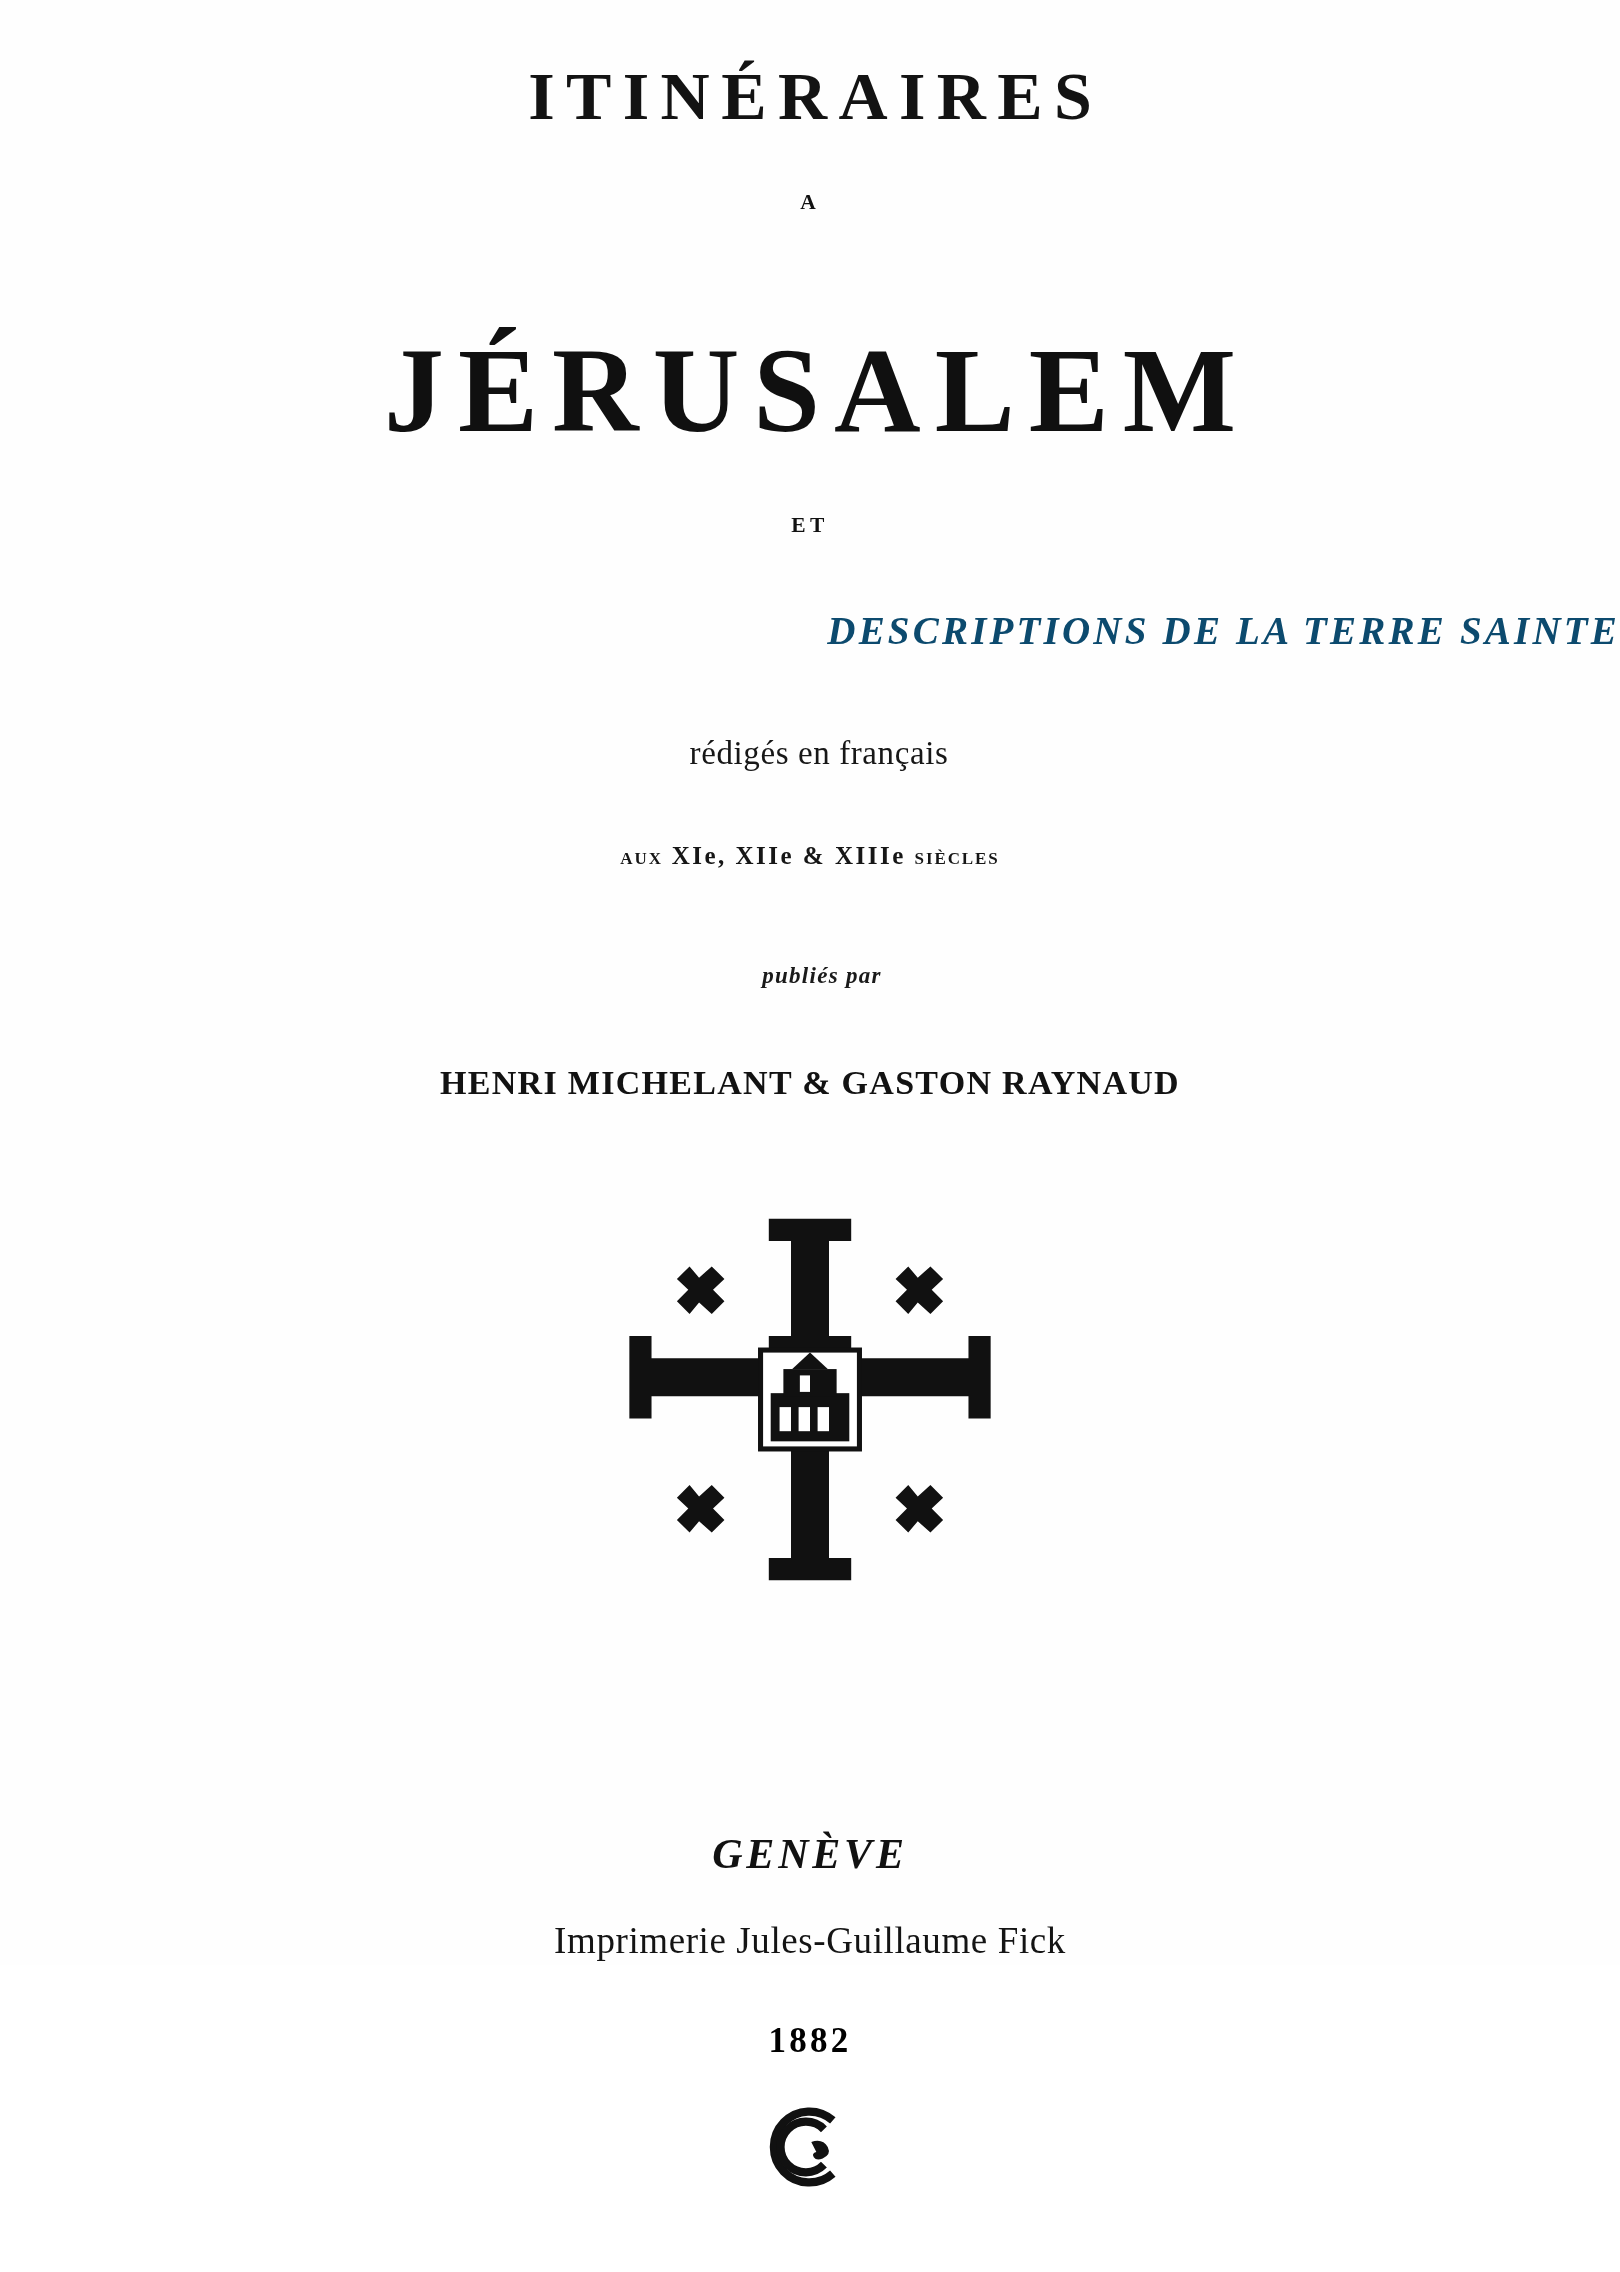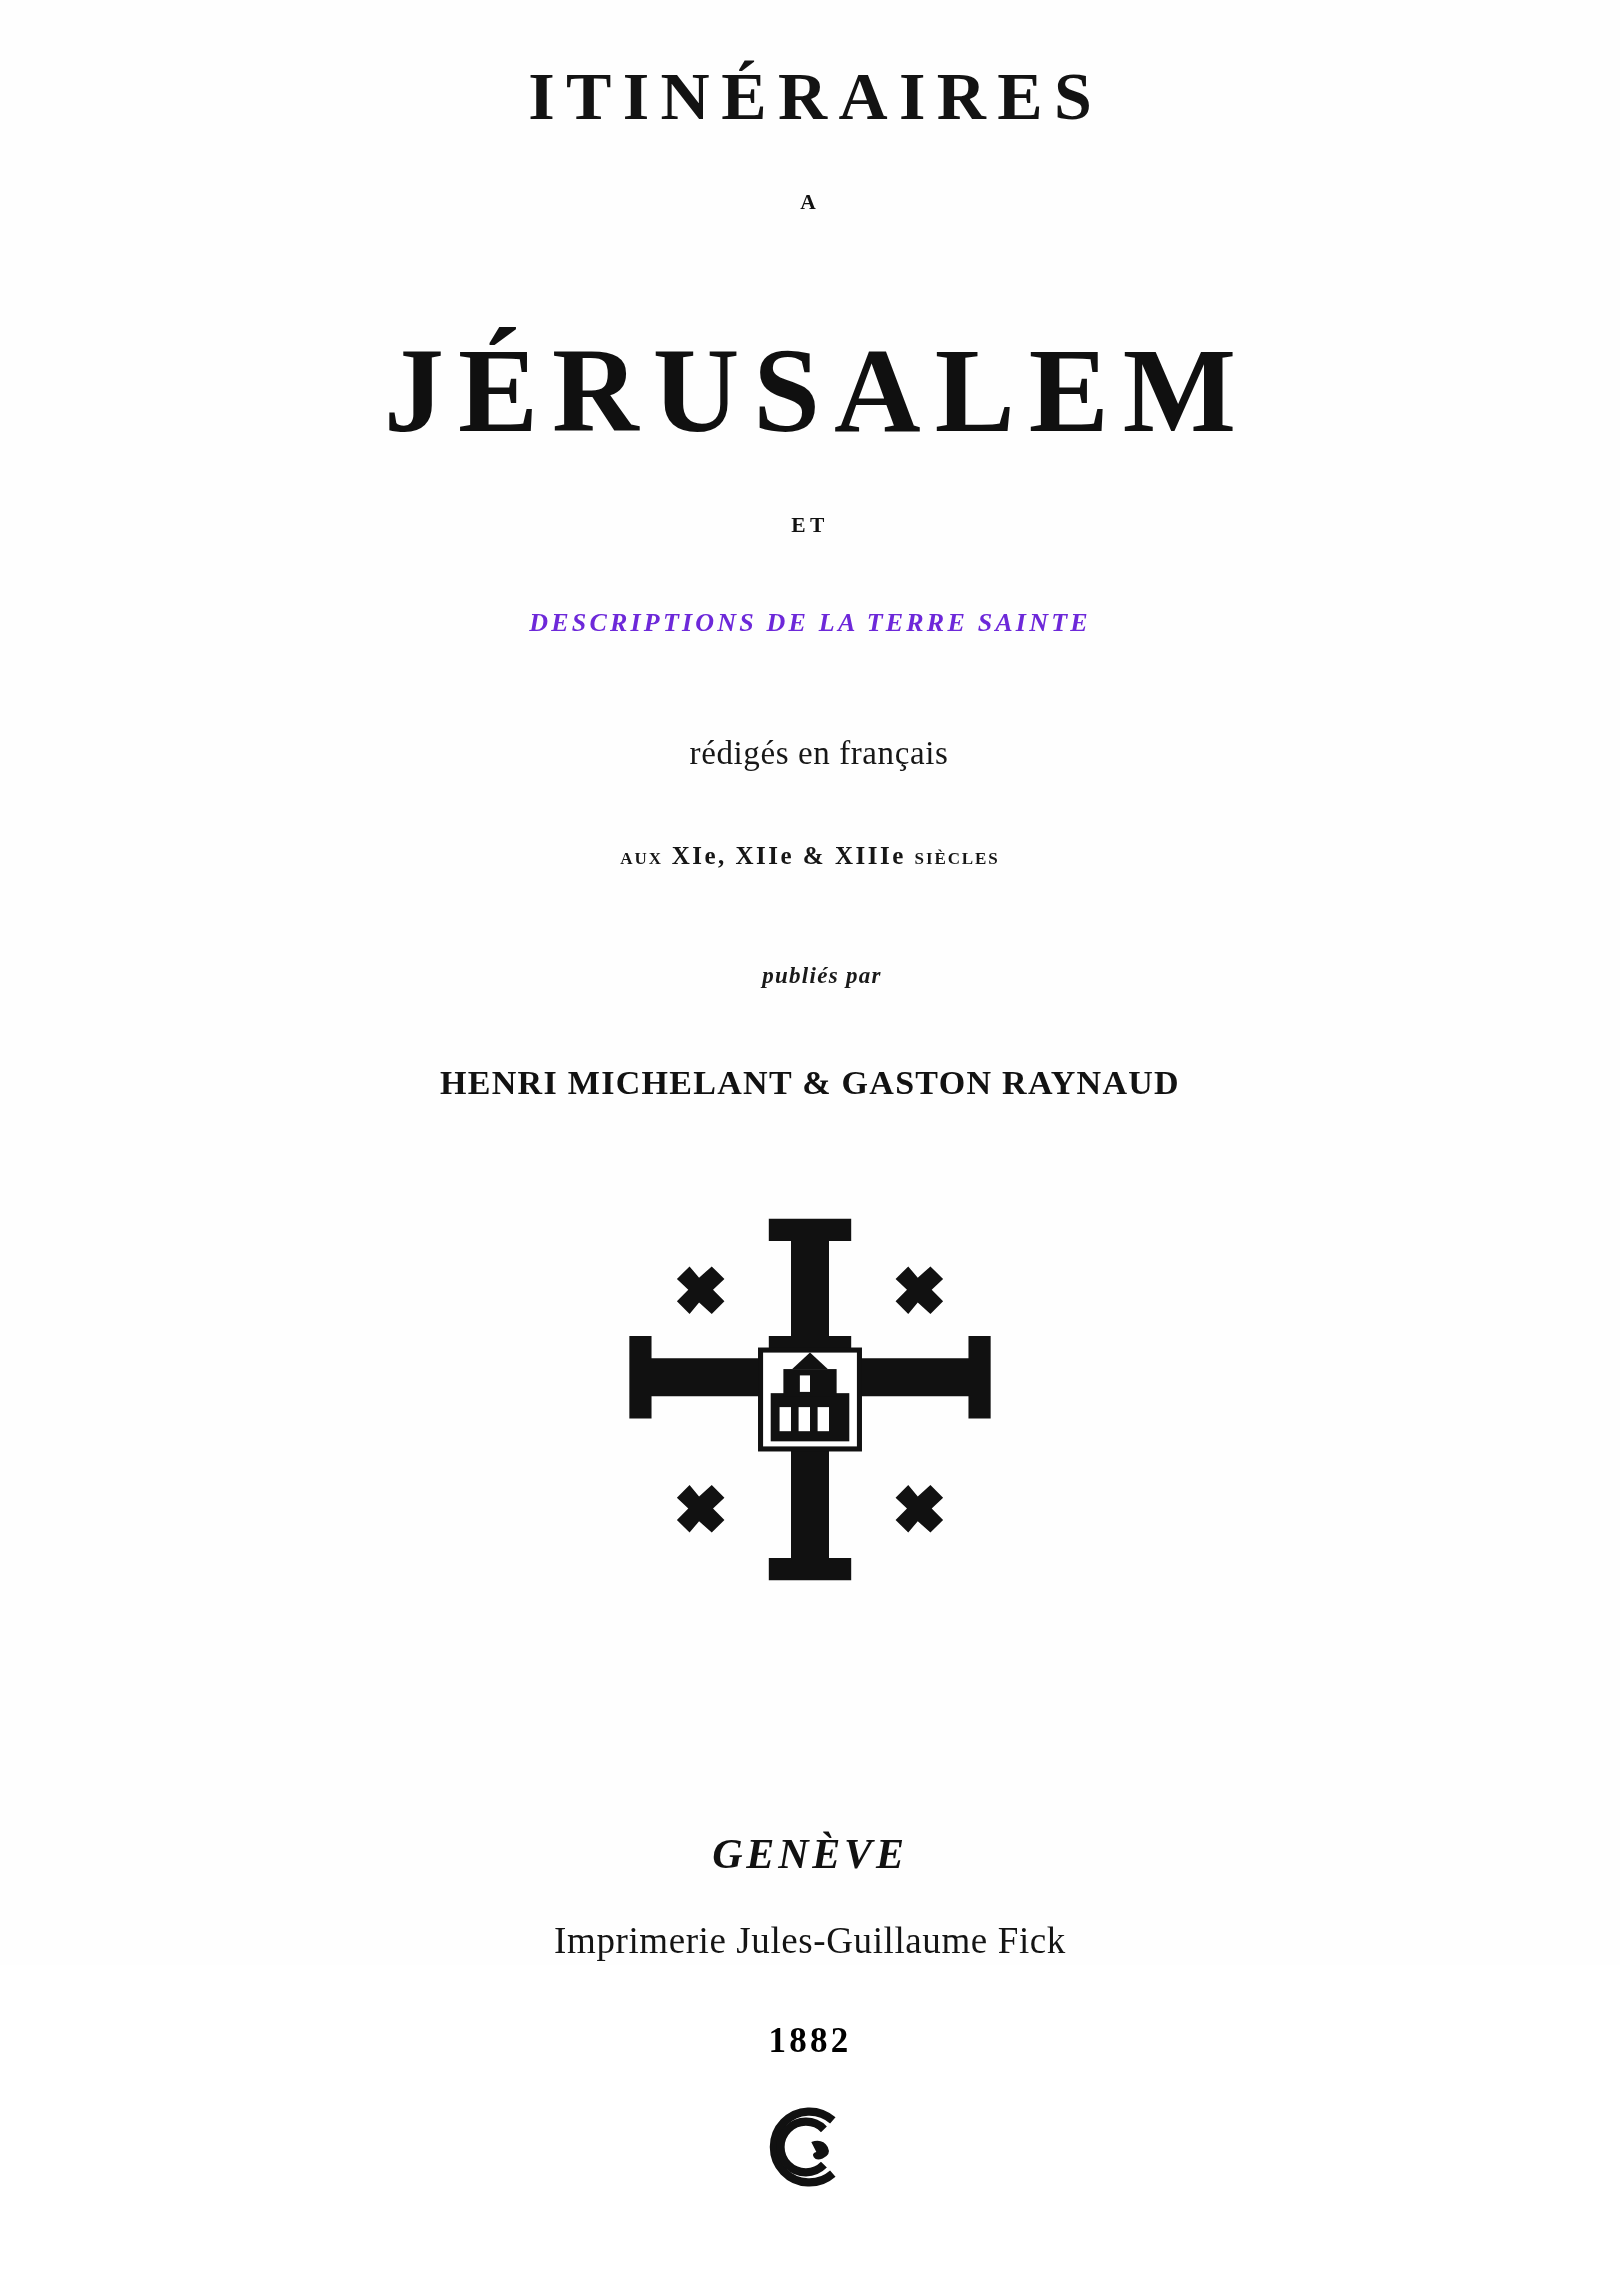--- a/index.html
+++ b/index.html
@@ -59,23 +59,24 @@
     top: 513px;
     font-size: 21.5px;
     letter-spacing: 4.4px;
     font-weight: 700;
   }
   .subtitle {
     top: 608px;
     font-family: "Liberation Serif", serif;
     font-style: italic;
     font-weight: 700;
-    font-size: 26px;
+    font-size: 39px;
     letter-spacing: 3.2px;
-    color: #6d28d9;
+    color: #0c4a6e;
+    text-align: right;
   }
   .redige {
     top: 735px;
     font-size: 33px;
     letter-spacing: 0.6px;
     font-weight: 400;
     color: #171717;
     margin-left: 18px;
   }
   .siecles {

